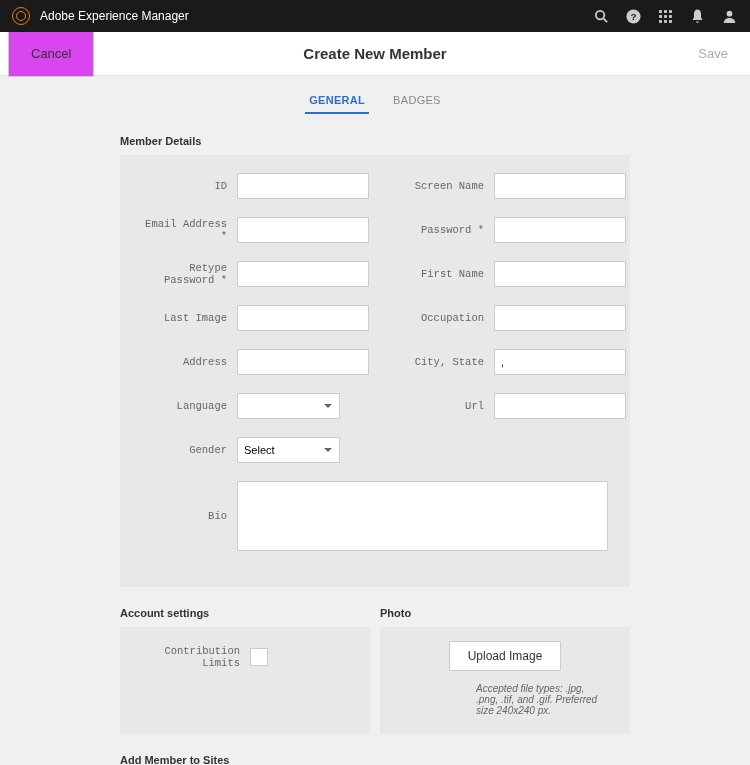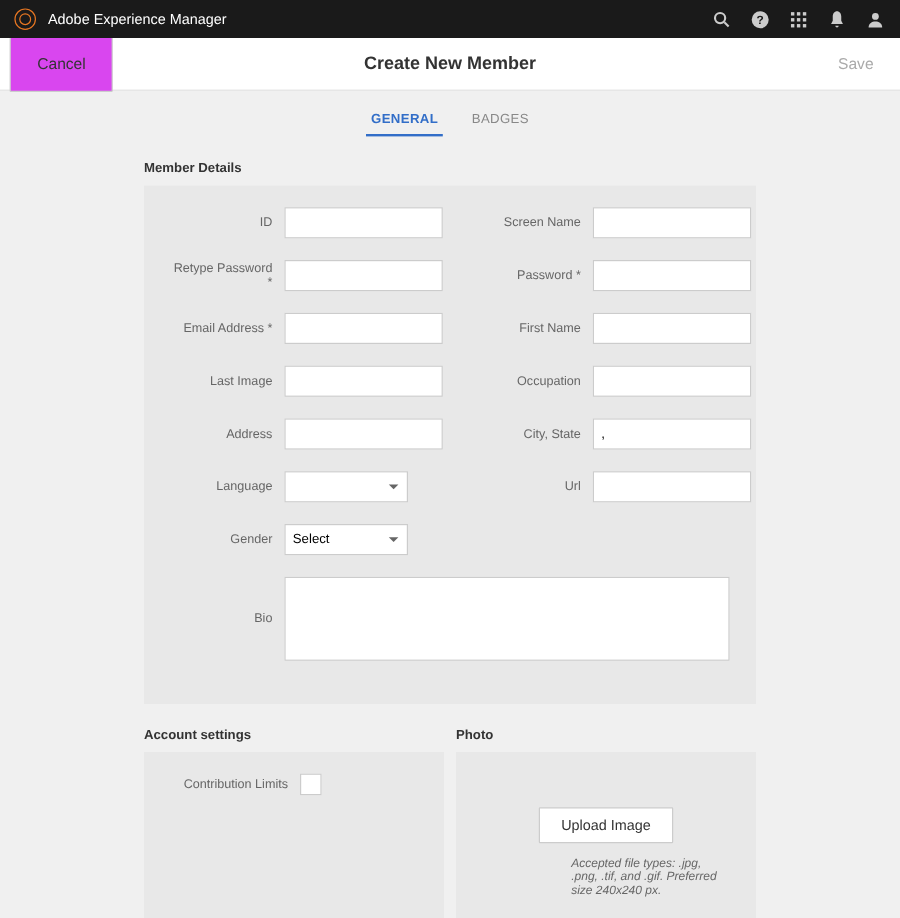--- a/index.html
+++ b/index.html
@@ -162,20 +162,21 @@
     .field-row.wide .form-input,
     .field-row.wide .form-textarea {
       flex: 1;
     }
     .field-label {
       width: 95px;
       text-align: right;
       font-size: 10.5px;
       color: #666;
       padding-right: 10px;
+      font-family: Liberation Mono, monospace;
     }
     .form-input {
       width: 132px;
       height: 26px;
       border: 1px solid #ccc;
       background: #fff;
       padding: 0 6px;
       font-size: 11px;
     }
     .form-select {
@@ -251,21 +252,20 @@
       padding-top: 14px;
     }
     .upload-btn {
       border: 1px solid #ccc;
       background: #fff;
       padding: 7px 18px;
       cursor: pointer;
       font-size: 12px;
       color: #333;
       border-radius: 1px;
-      margin-top: 32px;
     }
     .photo-hint {
       font-size: 10px;
       font-style: italic;
       color: #666;
       margin-top: 12px;
       text-align: left;
       width: 100%;
       padding-left: 74px;
     }
@@ -338,26 +338,26 @@
 
     <div class="section-title">Member Details</div>
     <div class="panel">
       <div class="two-col">
         <div class="col">
           <div class="field-row">
             <label class="field-label">ID</label>
             <input class="form-input" type="text" style="">
           </div>
           <div class="field-row">
+            <label class="field-label">Email Address *</label>
+            <input class="form-input" type="text" style="">
+          </div>
+          <div class="field-row">
             <label class="field-label">Retype Password *</label>
             <input class="form-input" type="password" style="">
-          </div>
-          <div class="field-row">
-            <label class="field-label">Email Address *</label>
-            <input class="form-input" type="text" style="">
           </div>
           <div class="field-row">
             <label class="field-label">Last Image</label>
             <input class="form-input" type="text" style="">
           </div>
           <div class="field-row">
             <label class="field-label">Address</label>
             <input class="form-input" type="text" style="">
           </div>
           <div class="field-row">

